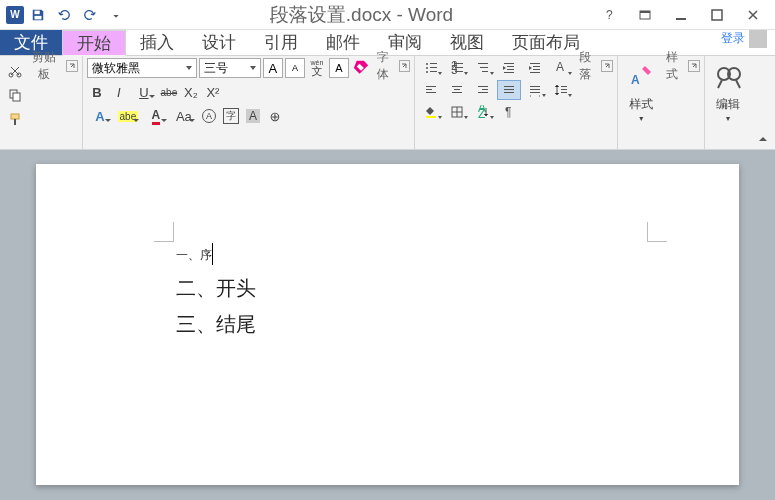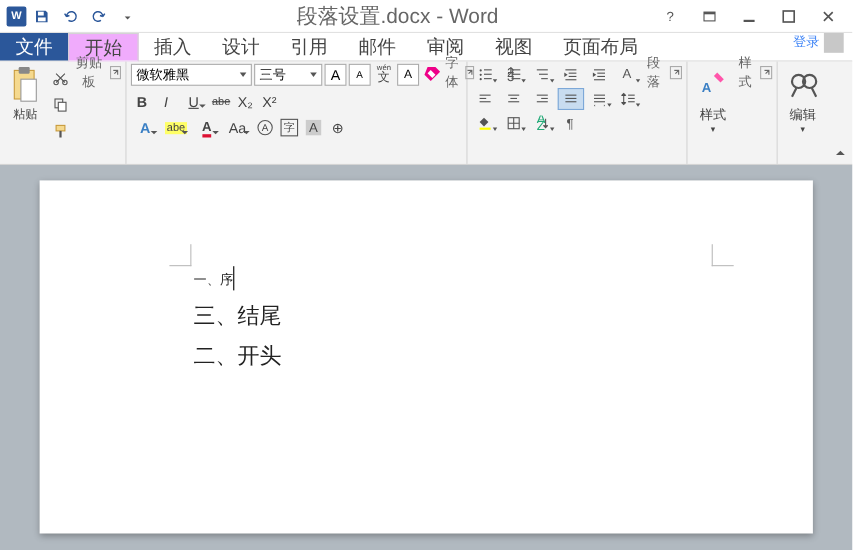--- a/index.html
+++ b/index.html
@@ -130,28 +130,20 @@
   <div class="login">
     <span>登录</span>
     <div class="avatar"></div>
   </div>
 </div>
 
 <div class="ribbon">
 
   <div class="group">
     <div class="group-body">
-      <div class="bigbtn">
-        <div class="ic"><svg viewBox="0 0 28 36">
-              <rect x="4" y="4" width="18" height="26" fill="#f5d98e" stroke="#c89b3c"></rect>
-              <rect x="8" y="1" width="10" height="6" rx="1" fill="#888"></rect>
-              <rect x="10" y="12" width="14" height="20" fill="#fff" stroke="#999"></rect>
-            </svg></div>
-        <div class="lbl">粘贴</div>
-      </div>
       <div class="smallcol">
         <div class="smallbtn">
             <svg viewBox="0 0 14 14">
               <path stroke="#555" fill="none" d="M3 3l8 8M11 3l-8 8"></path>
               <circle cx="3" cy="11" r="2" fill="none" stroke="#555"></circle>
               <circle cx="11" cy="11" r="2" fill="none" stroke="#555"></circle>
             </svg>
           </div>
         <div class="smallbtn">
             <svg viewBox="0 0 14 14">
@@ -413,16 +405,16 @@
         <path fill="#555" d="M2 8l4-4 4 4z"></path>
       </svg>
     </div>
 </div>
 
 <div class="doc-area">
   <div class="page">
     <div class="margin-mark mm-tl"></div>
     <div class="margin-mark mm-tr"></div>
     <div class="doc-line"><span>一、序</span><span class="cursor"></span></div>
+    <div class="doc-line">二、开头</div>
     <div class="doc-line">三、结尾</div>
-    <div class="doc-line">二、开头</div>
   </div>
 </div>
 
 </body></html>

